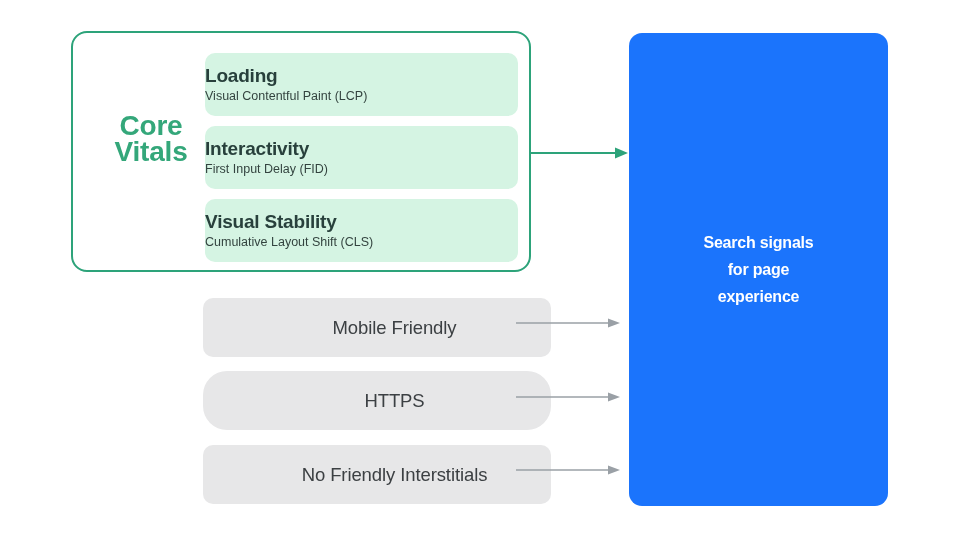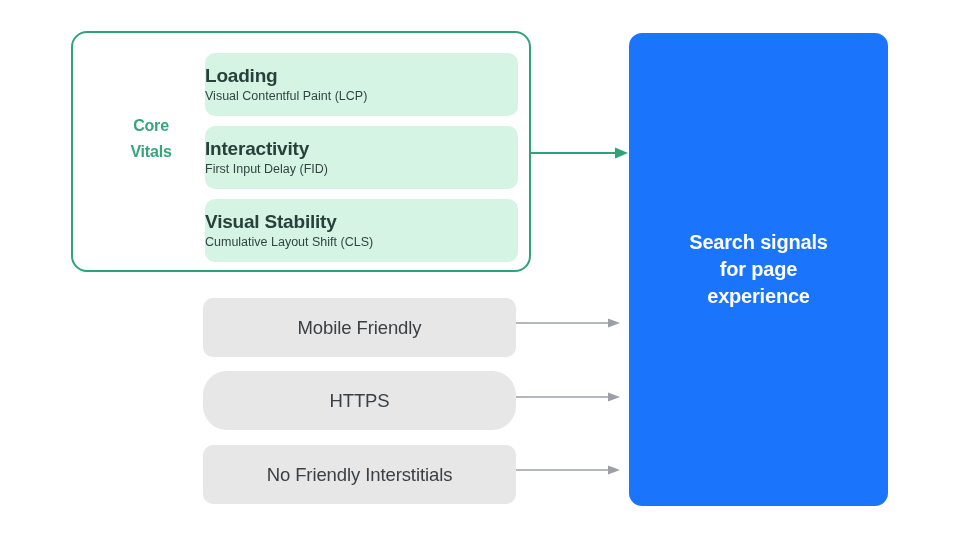--- a/index.html
+++ b/index.html
@@ -32,21 +32,21 @@
     border-radius: 16px;
     background: #ffffff;
   }
   .cwv-label {
     position: absolute;
     left: 30px;
     top: 80px;
     width: 96px;
     text-align: center;
     color: #34a77a;
-    font-size: 16px;
+    font-size: 28px;
     font-weight: bold;
     line-height: 26px;
     letter-spacing: -0.2px;
   }
   .cwv-label span { display: block; }
 
   
   .vital-card {
     position: absolute;
     left: 132px;
@@ -81,20 +81,21 @@
   .gray-card {
     position: absolute;
     left: 203px;
     width: 313px;
     height: 59px;
     background: #e7e7e8;
     border-radius: 10px;
     display: flex;
     align-items: center;
     justify-content: center;
+    padding-left: 35px;
   }
   .gray-card.g0 { top: 298px; }
   .gray-card.g1 { top: 371px; border-radius: 24px; }
   .gray-card.g2 { top: 445px; }
   .gray-label {
     color: #3c4043;
     font-size: 18.5px;
     font-weight: normal;
     letter-spacing: -0.1px;
   }
@@ -117,21 +118,21 @@
     width: 259px;
     height: 473px;
     background: #1b74fc;
     border-radius: 13px;
     display: flex;
     align-items: center;
     justify-content: center;
   }
   .blue-text {
     color: #ffffff;
-    font-size: 20px;
+    font-size: 16px;
     font-weight: bold;
     line-height: 27px;
     text-align: center;
     letter-spacing: -0.2px;
     white-space: pre-line;
   }
 </style>
 </head>
 <body>
 

